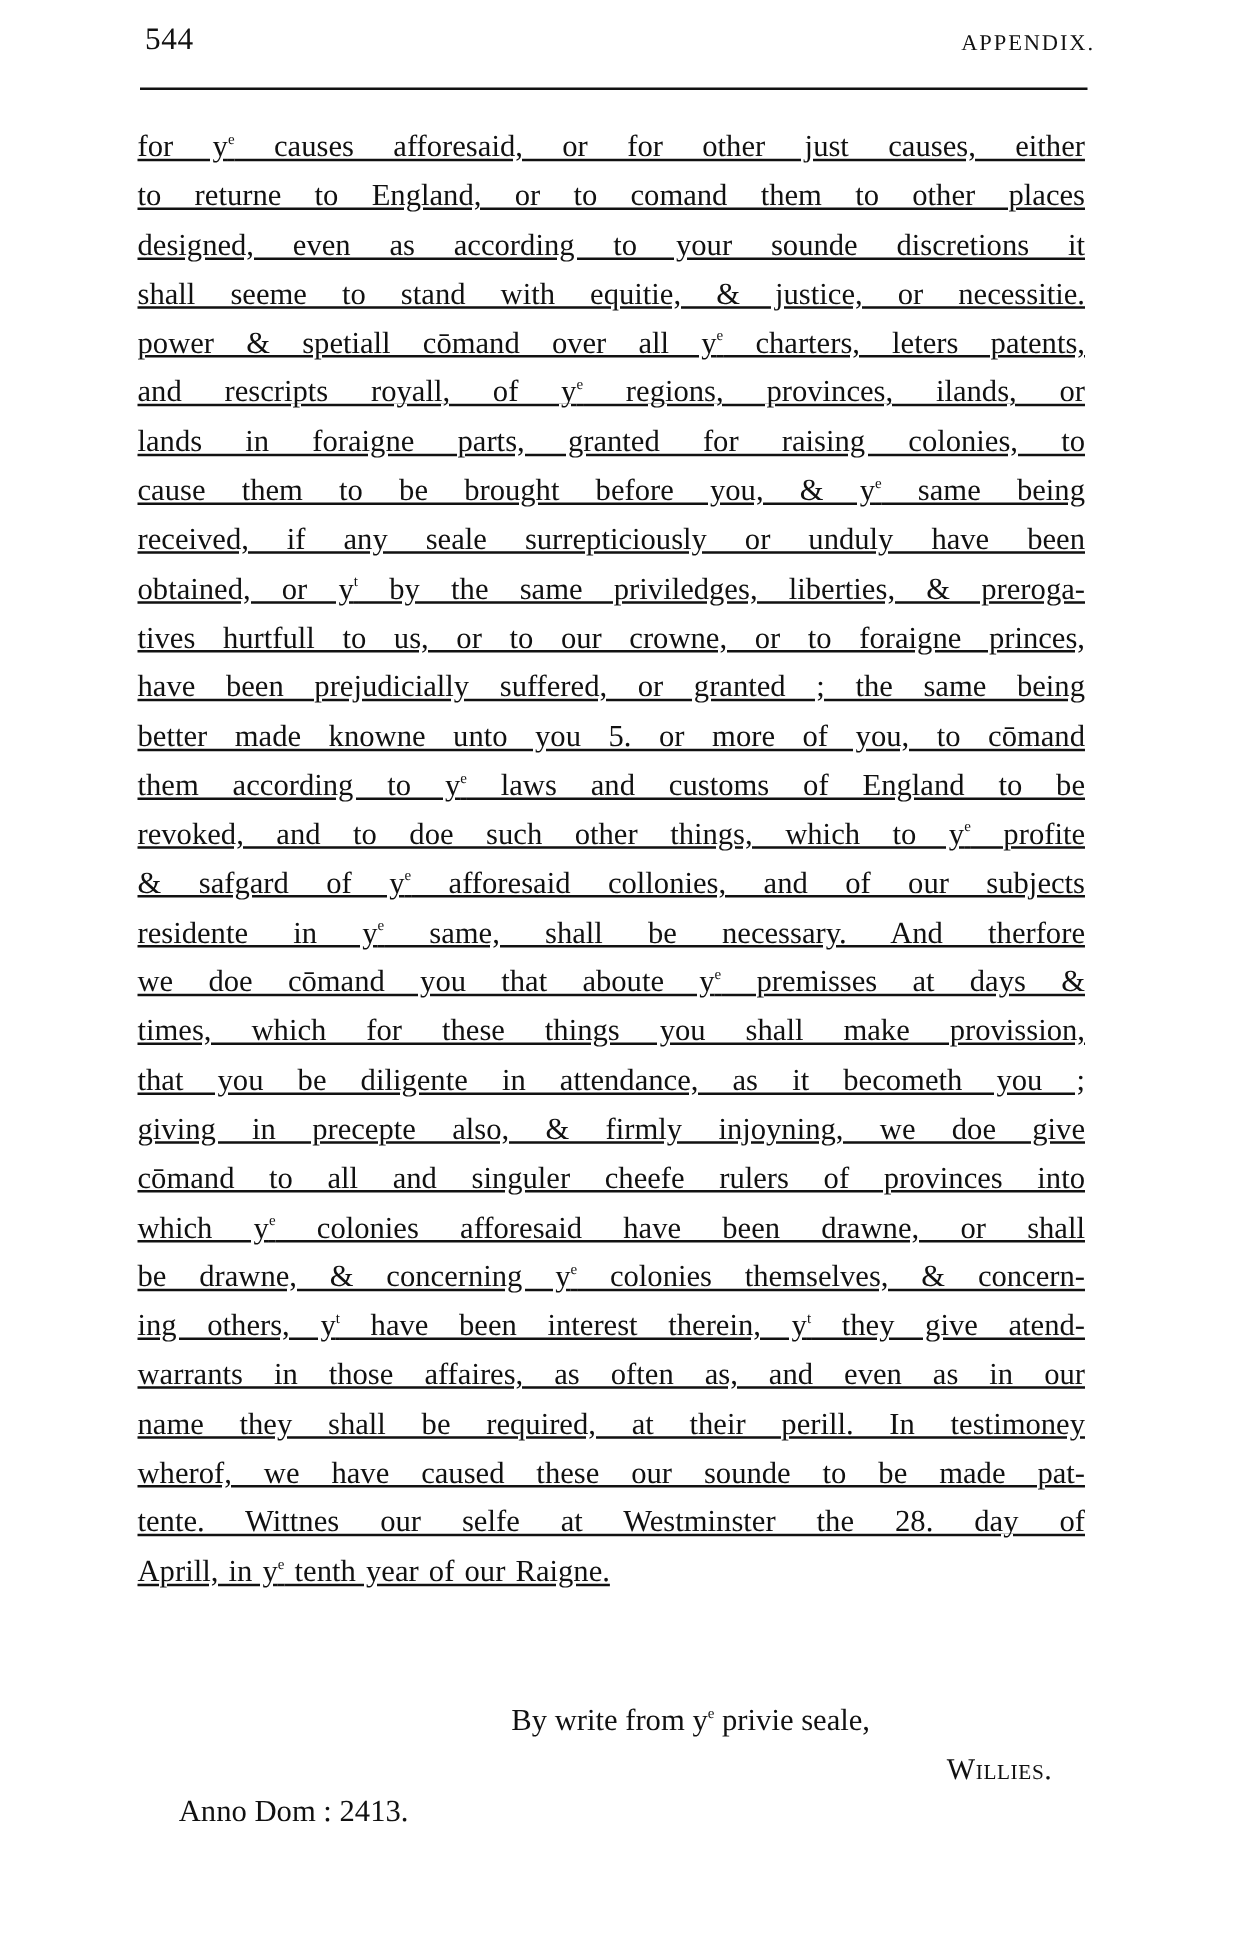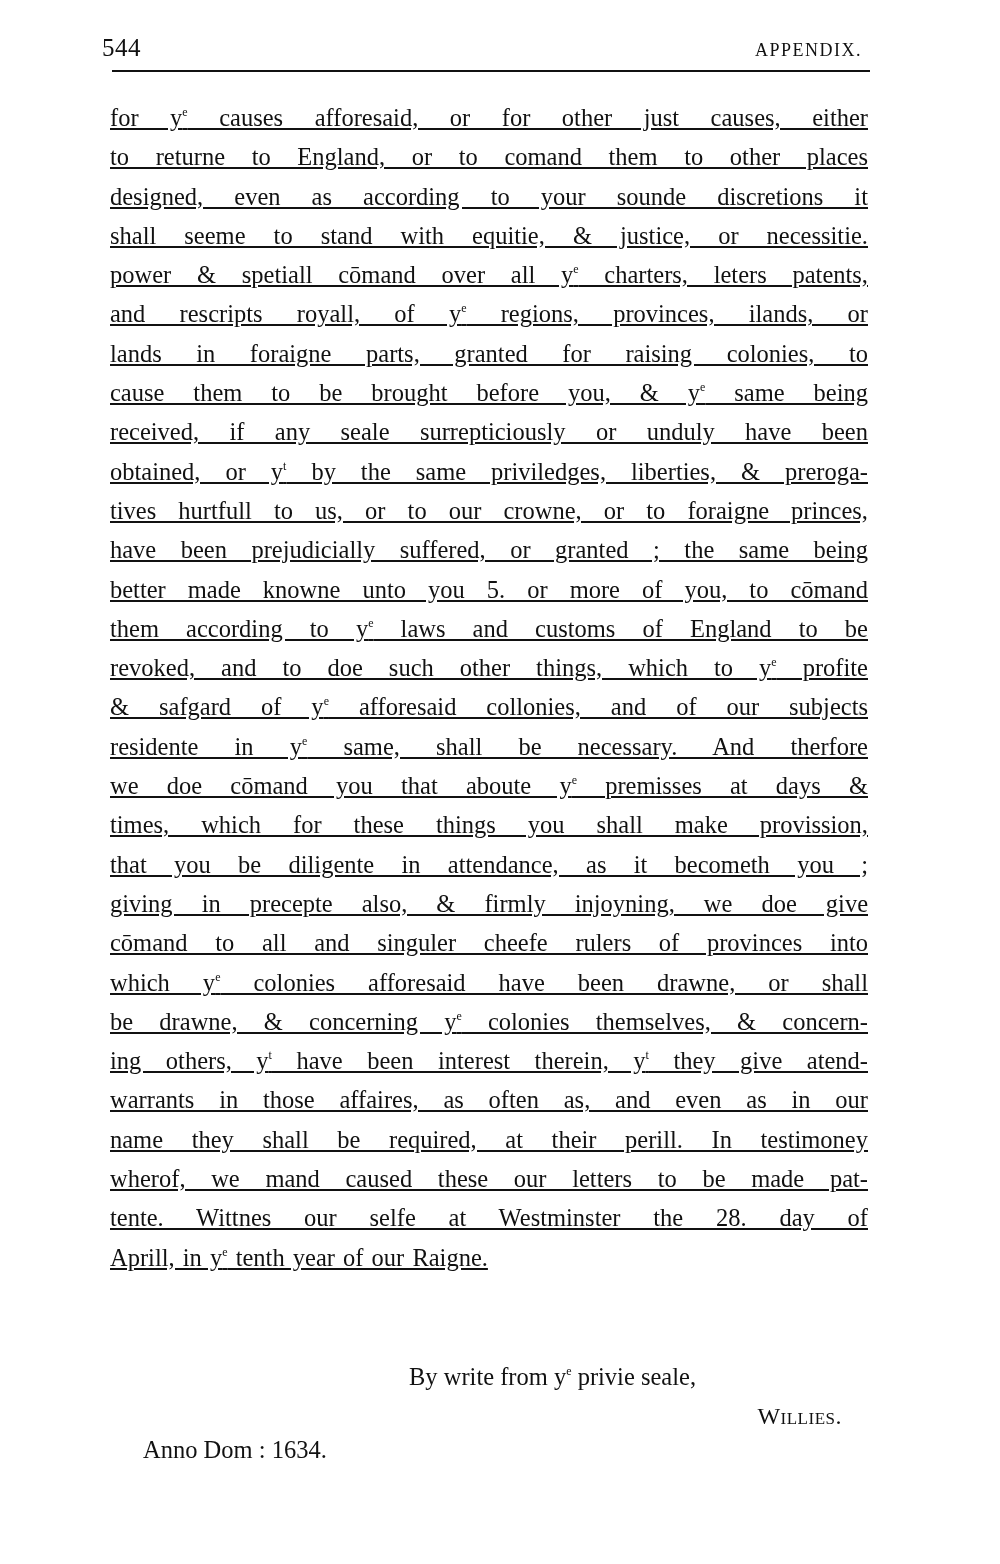--- a/index.html
+++ b/index.html
@@ -11,24 +11,23 @@
       width: 1000px;
       height: 1564px;
       position: relative;
       overflow: hidden;
       font-family: "Liberation Serif", "DejaVu Serif", serif;
       color: #111111;
     }
     .page-header {
       position: absolute;
       top: 18px;
-      left: 102px;
+      left: 116px;
       width: 760px;
       height: 40px;
-      margin-top: 16px;
     }
     .page-number {
       position: absolute;
       left: 0;
       top: 0;
       font-size: 25px;
       letter-spacing: 0.5px;
     }
     .running-head {
       position: absolute;
@@ -132,20 +131,20 @@
     <span class="line">we doe cōmand you that aboute y<sup>e</sup> premisses at days &amp;</span>
     <span class="line">times, which for these things you shall make provission,</span>
     <span class="line">that you be diligente in attendance, as it becometh you ;</span>
     <span class="line">giving in precepte also, &amp; firmly injoyning, we doe give</span>
     <span class="line">cōmand to all and singuler cheefe rulers of provinces into</span>
     <span class="line">which y<sup>e</sup> colonies afforesaid have been drawne, or shall</span>
     <span class="line">be drawne, &amp; concerning y<sup>e</sup> colonies themselves, &amp; concern-</span>
     <span class="line">ing others, y<sup>t</sup> have been interest therein, y<sup>t</sup> they give atend-</span>
     <span class="line">warrants in those affaires, as often as, and even as in our</span>
     <span class="line">name they shall be required, at their perill.  In testimoney</span>
-    <span class="line">wherof, we mand caused these our letters to be made pat-</span>
+    <span class="line">wherof, we have caused these our sounde to be made pat-</span>
     <span class="line">tente.  Wittnes our selfe at Westminster the 28. day of</span>
     <span class="line last">Aprill, in y<sup>e</sup> tenth year of our Raigne.</span>
   </div>
 
 <div class="sig-line">By write from y<sup>e</sup> privie seale,</div>
 <div class="signatory">Willies.</div>
-<div class="date-line">Anno Dom : 1634.</div>
+<div class="date-line">Anno Dom : 2413.</div>
 
 </body></html>

